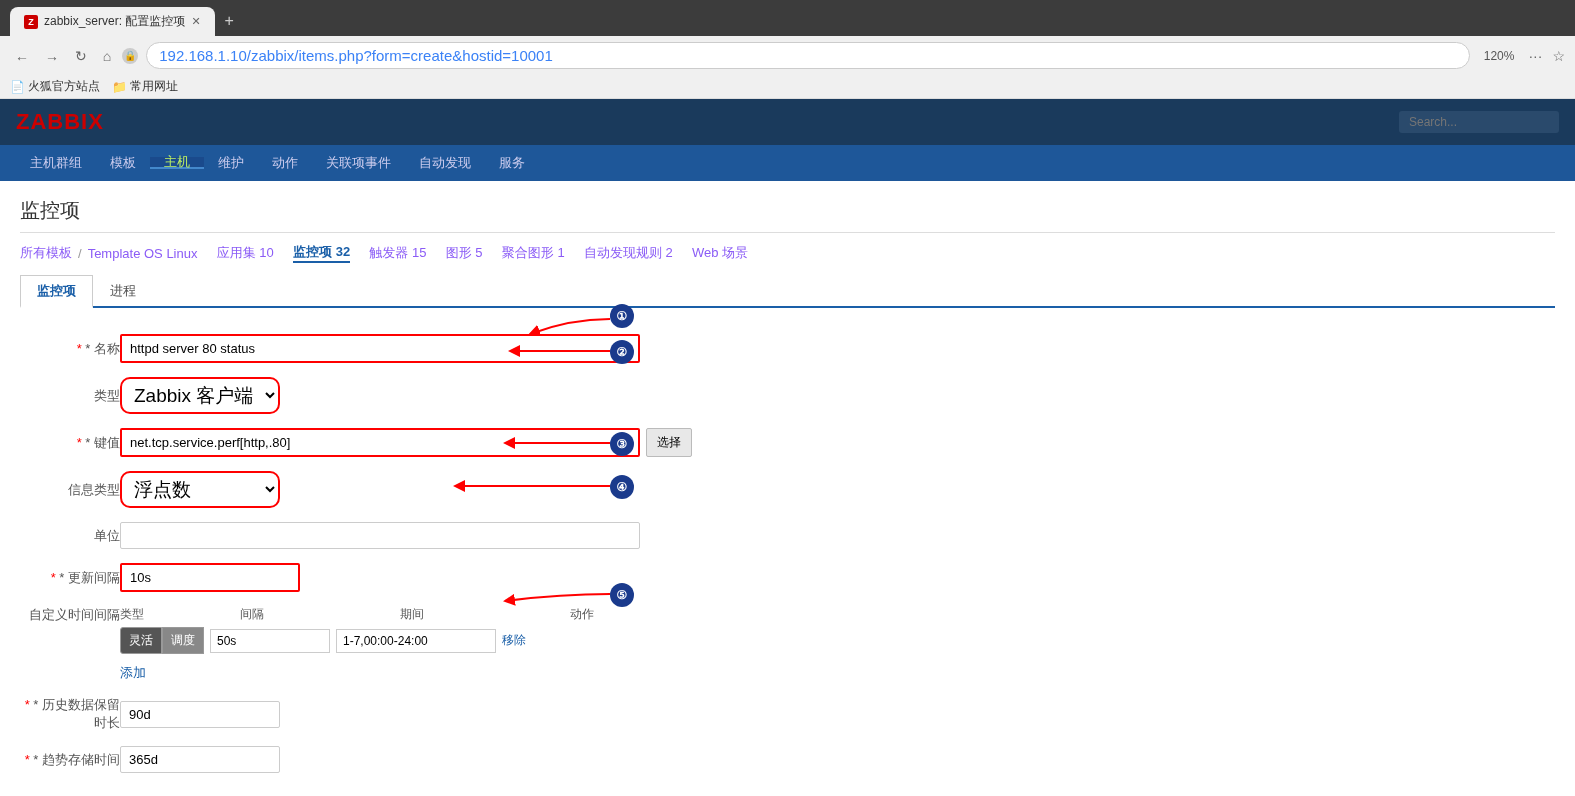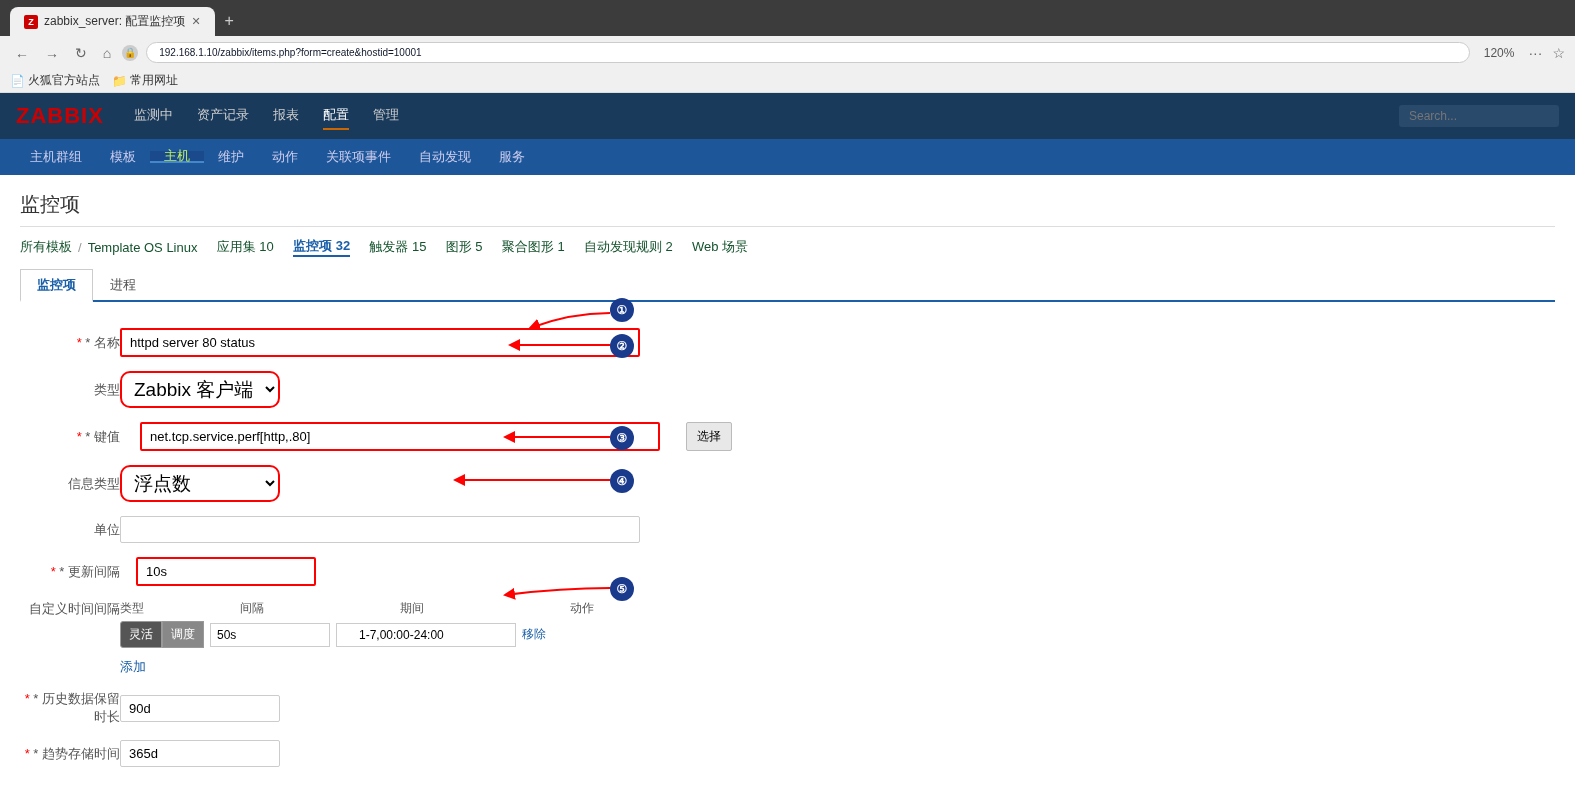--- a/index.html
+++ b/index.html
@@ -16,21 +16,21 @@
     .browser-tab .tab-favicon { width: 14px; height: 14px; background: #cc0000; border-radius: 2px;
       display: flex; align-items: center; justify-content: center; color: white; font-size: 9px; font-weight: bold; }
     .browser-tab .tab-close { margin-left: auto; cursor: pointer; color: #666; font-size: 11px; }
     .browser-tab-new { background: transparent; color: #ccc; padding: 6px 10px; font-size: 16px; cursor: pointer; }
 
     
     .address-bar-row { background: #f0f0f0; padding: 6px 10px; display: flex; align-items: center; gap: 6px; }
     .nav-btn { background: none; border: none; cursor: pointer; color: #666; font-size: 14px; padding: 2px 5px; }
     .address-bar {
       flex: 1; border: 1px solid #ccc; border-radius: 20px; padding: 4px 12px;
-      font-size: 10px; background: white; color: #0f172a;
+      font-size: 15px; background: white; color: #3b82f6;
     }
     .zoom-info { font-size: 12px; color: #555; padding: 0 8px; }
 
     
     .bookmarks-bar { background: #f0f0f0; padding: 3px 10px; display: flex; gap: 12px; border-bottom: 1px solid #ddd; }
     .bookmark-item { font-size: 12px; color: #333; cursor: pointer; display: flex; align-items: center; gap: 3px; }
 
     
     .zabbix-header { background: #1a3a5c; padding: 12px 16px; display: flex; align-items: center; gap: 30px; height: 46px; }
     .zabbix-logo { color: #cc0000; font-size: 22px; font-weight: bold; letter-spacing: 1px; }
@@ -48,21 +48,21 @@
       padding: 0 14px; display: flex; align-items: center;
     }
     .sub-nav a.active { background: #1a4a8c; color: white; border-bottom: 2px solid #4488cc; }
 
     
     .page-content { background: white; min-height: 600px; padding: 16px 20px; }
     .page-title { font-size: 20px; color: #333; font-weight: normal; margin-bottom: 10px; border-bottom: 1px solid #ddd; padding-bottom: 8px; }
 
     
     .breadcrumb { display: flex; align-items: center; gap: 6px; margin-bottom: 12px; font-size: 13px; }
-    .breadcrumb a { color: #14532d; text-decoration: none; }
+    .breadcrumb a { color: #8b5cf6; text-decoration: none; }
     .breadcrumb .sep { color: #999; }
 
     
     .form-tabs { display: flex; border-bottom: 2px solid #1a5fa8; margin-bottom: 16px; }
     .form-tab {
       padding: 6px 16px; cursor: pointer; color: #555; font-size: 13px;
       border: 1px solid transparent; margin-bottom: -2px;
     }
     .form-tab.active { color: #1a5fa8; border-bottom: 2px solid white; background: white; font-weight: bold; border-color: #ccc #ccc transparent; }
 
@@ -74,21 +74,21 @@
     .form-input { flex: 1; max-width: 520px; border: 1px solid #ccc; padding: 5px 8px; font-size: 13px; border-radius: 2px; }
     .form-select { width: 160px; border: 1px solid #ccc; padding: 5px 8px; font-size: 19px; border-radius: 10px; background: white; }
 
     
     .highlight-box { border: 2px solid red !important; }
     .ci-btn-group { display: flex; }
     .ci-btn { padding: 4px 8px; font-size: 12px; border: 1px solid #999; background: #888; color: white; cursor: pointer; }
     .ci-btn:first-child { border-radius: 3px 0 0 3px; }
     .ci-btn.active { background: #555; }
     .ci-input-small { width: 120px; border: 1px solid #ccc; padding: 4px 6px; font-size: 12px; }
-    .ci-input-period { width: 180px; border: 1px solid #ccc; padding: 4px 22px; font-size: 12px; }
+    .ci-input-period { width: 160px; border: 1px solid #ccc; padding: 4px 6px; font-size: 12px; }
     .ci-remove { color: #1a5fa8; text-decoration: none; font-size: 12px; cursor: pointer; }
     .add-link { color: #1a5fa8; text-decoration: none; font-size: 13px; cursor: pointer; display: inline-block; margin-top: 4px; }
 
     
     .select-btn { padding: 5px 10px; background: #e8e8e8; border: 1px solid #bbb; font-size: 12px; cursor: pointer; border-radius: 2px; margin-left: 6px; }
   </style>
 </head>
 <body>
 
 <div class="browser-chrome">
@@ -122,27 +122,20 @@
   <div class="bookmark-item">
     <span>📁</span>
     <span>常用网址</span>
   </div>
 </div>
 
 <div class="zabbix-header">
   <div class="zabbix-logo">
     <span style="color:#cc0000;">ZABBIX</span>
   </div>
-  <nav class="main-nav">
-    <a href="#">监测中</a>
-    <a href="#">资产记录</a>
-    <a href="#">报表</a>
-    <a href="#" class="active" style="color:white; border-bottom:2px solid #cc6600;">配置</a>
-    <a href="#">管理</a>
-  </nav>
   <input class="search-box" type="text" placeholder="Search..." style="">
 </div>
 
 <div class="sub-nav">
   <a href="#">主机群组</a>
   <a href="#">模板</a>
   <a href="#" class="active" style="color:#bef264; background:#1a4a8c; border-bottom:2px solid #4488cc;">主机</a>
   <a href="#">维护</a>
   <a href="#">动作</a>
   <a href="#">关联项事件</a>
@@ -230,21 +223,21 @@
       </div>
     </div>
 
     <div class="form-row" style="position:relative;">
       <label class="form-label">类型</label>
       <select class="form-select highlight-box">
         <option>Zabbix 客户端</option>
       </select>
     </div>
 
-    <div class="form-row" style="position:relative;gap:20px;">
+    <div class="form-row" style="position:relative;">
       <label class="form-label required">* 键值</label>
       <input class="form-input highlight-box" type="text" value="net.tcp.service.perf[http,.80]" style="max-width: 520px;">
       <button class="select-btn">选择</button>
 
       <div style="position:absolute; left:590px; top:4px; width:24px; height:24px; border-radius:50%; background:#1a3a8c; color:white; display:flex; align-items:center; justify-content:center; font-size:12px; font-weight:bold; z-index:10;">③</div>
       <div style="position:absolute; left:470px; top:8px; z-index:10;">
         <svg width="125" height="15" viewBox="0 0 125 15">
           <defs>
               <marker id="ah3" markerWidth="6" markerHeight="6" refX="5" refY="3" orient="auto">
                 <path d="M0,0 L6,3 L0,6 Z" fill="red"></path>
@@ -272,21 +265,21 @@
           <path d="M170,7 L15,7" stroke="red" stroke-width="2" fill="none" marker-end="url(#ah4)"></path>
         </svg>
       </div>
     </div>
 
     <div class="form-row">
       <label class="form-label">单位</label>
       <input class="form-input" type="text" value="" style="">
     </div>
 
-    <div class="form-row" style="position:relative;gap:16px;">
+    <div class="form-row" style="position:relative;">
       <label class="form-label required">* 更新间隔</label>
       <input class="form-input highlight-box" type="text" value="10s" style="max-width: 180px;">
 
       <div style="position:absolute; left:590px; top:20px; width:24px; height:24px; border-radius:50%; background:#1a3a8c; color:white; display:flex; align-items:center; justify-content:center; font-size:12px; font-weight:bold; z-index:10;">⑤</div>
       <div style="position:absolute; left:470px; top:26px; z-index:10;">
         <svg width="125" height="30" viewBox="0 0 125 30">
           <defs>
               <marker id="ah5" markerWidth="6" markerHeight="6" refX="5" refY="3" orient="auto">
                 <path d="M0,0 L6,3 L0,6 Z" fill="red"></path>
               </marker>

